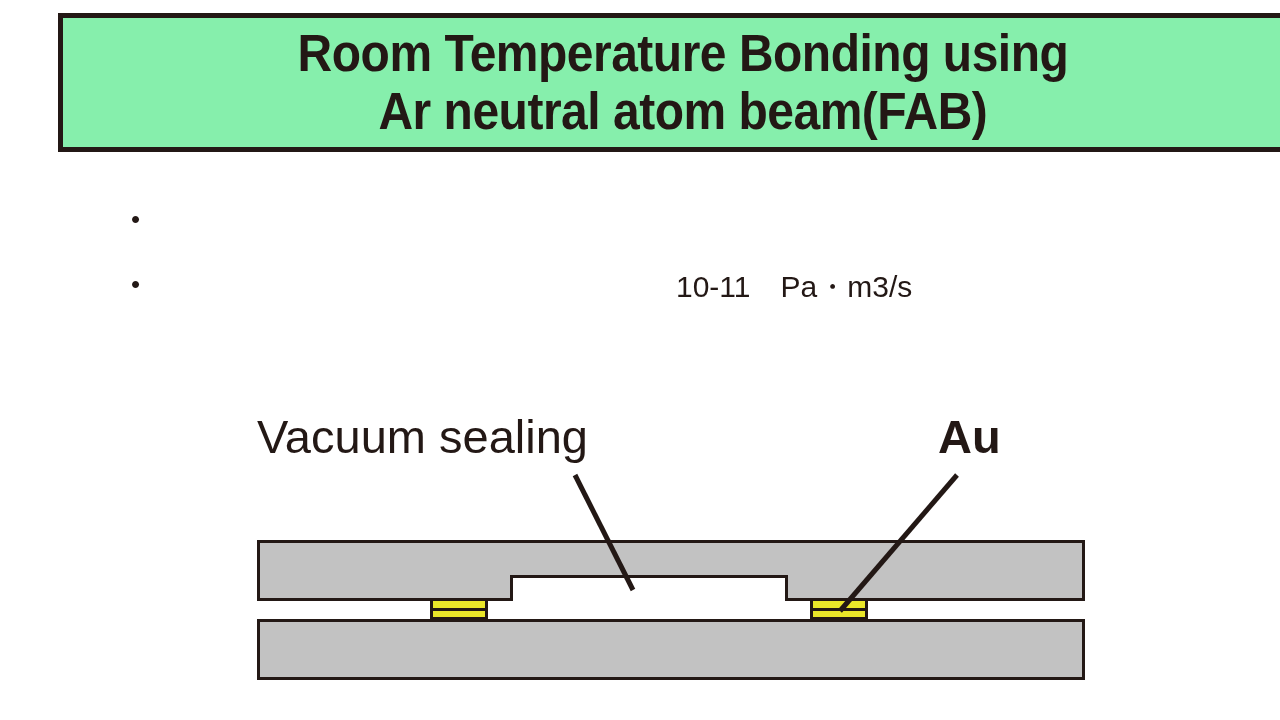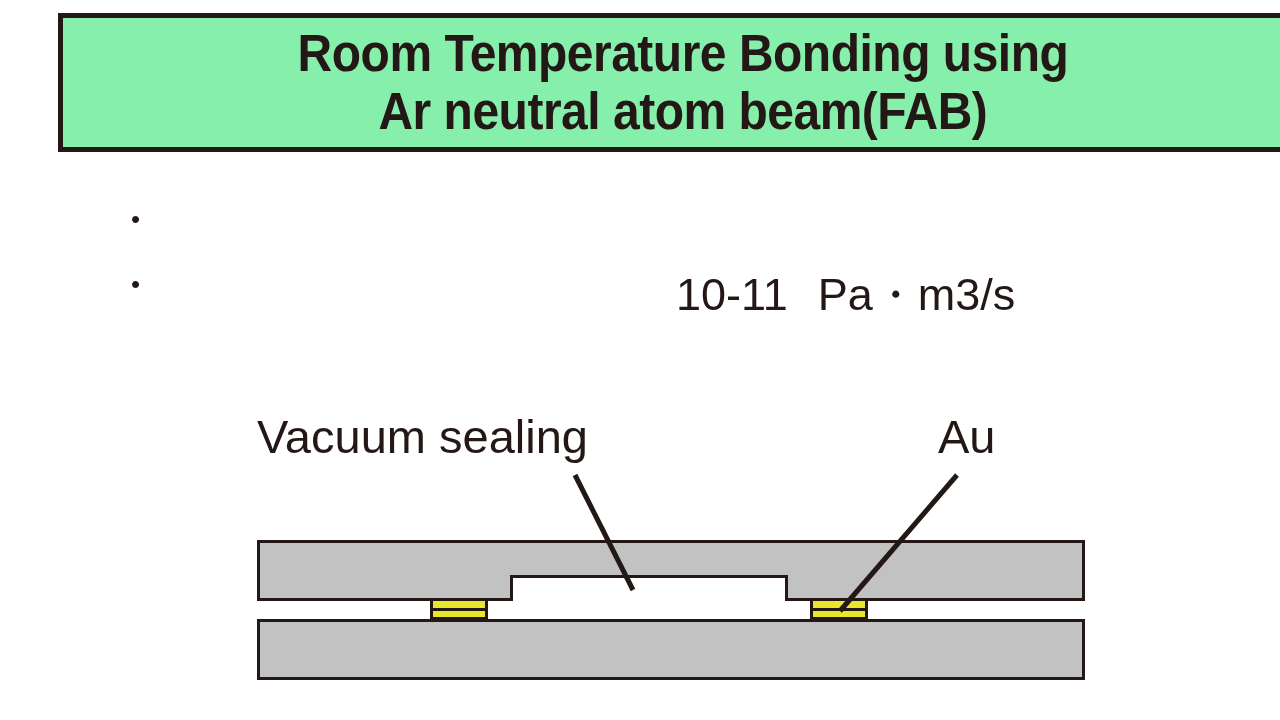--- a/index.html
+++ b/index.html
@@ -69,21 +69,21 @@
     line-height: 1;
     color: #231815;
     letter-spacing: -0.3px;
   }
 
   
   #formula {
     position: absolute;
     left: 676px;
     top: 272px;
-    font-size: 45px;
+    font-size: 30px;
     line-height: 1;
     white-space: nowrap;
     letter-spacing: 0px;
     color: #231815;
   }
   #formula .f-gap { display: inline-block; width: 30px; }
 
   
   #diagram {
     position: absolute;
@@ -94,21 +94,21 @@
     padding-left: 48px;
   }
   .diag-label {
     position: absolute;
     font-size: 47px;
     line-height: 1;
     white-space: nowrap;
     color: #231815;
   }
   #label-vacuum-sealing { left: 257px; top: 396px; }
-  #label-au            { left: 938px; top: 396px; }
+  #label-au            { left: 938px; top: 396px; font-weight: bold; }
 
   .slab {
     position: absolute;
     box-sizing: border-box;
     background: #c2c2c2;
     border: 3px solid #231815;
   }
   #slab-top    { left: 257px; top: 523px;  width: 828px; height: 61px; }
   #slab-bottom { left: 257px; top: 602px;  width: 828px; height: 61px; }
 

